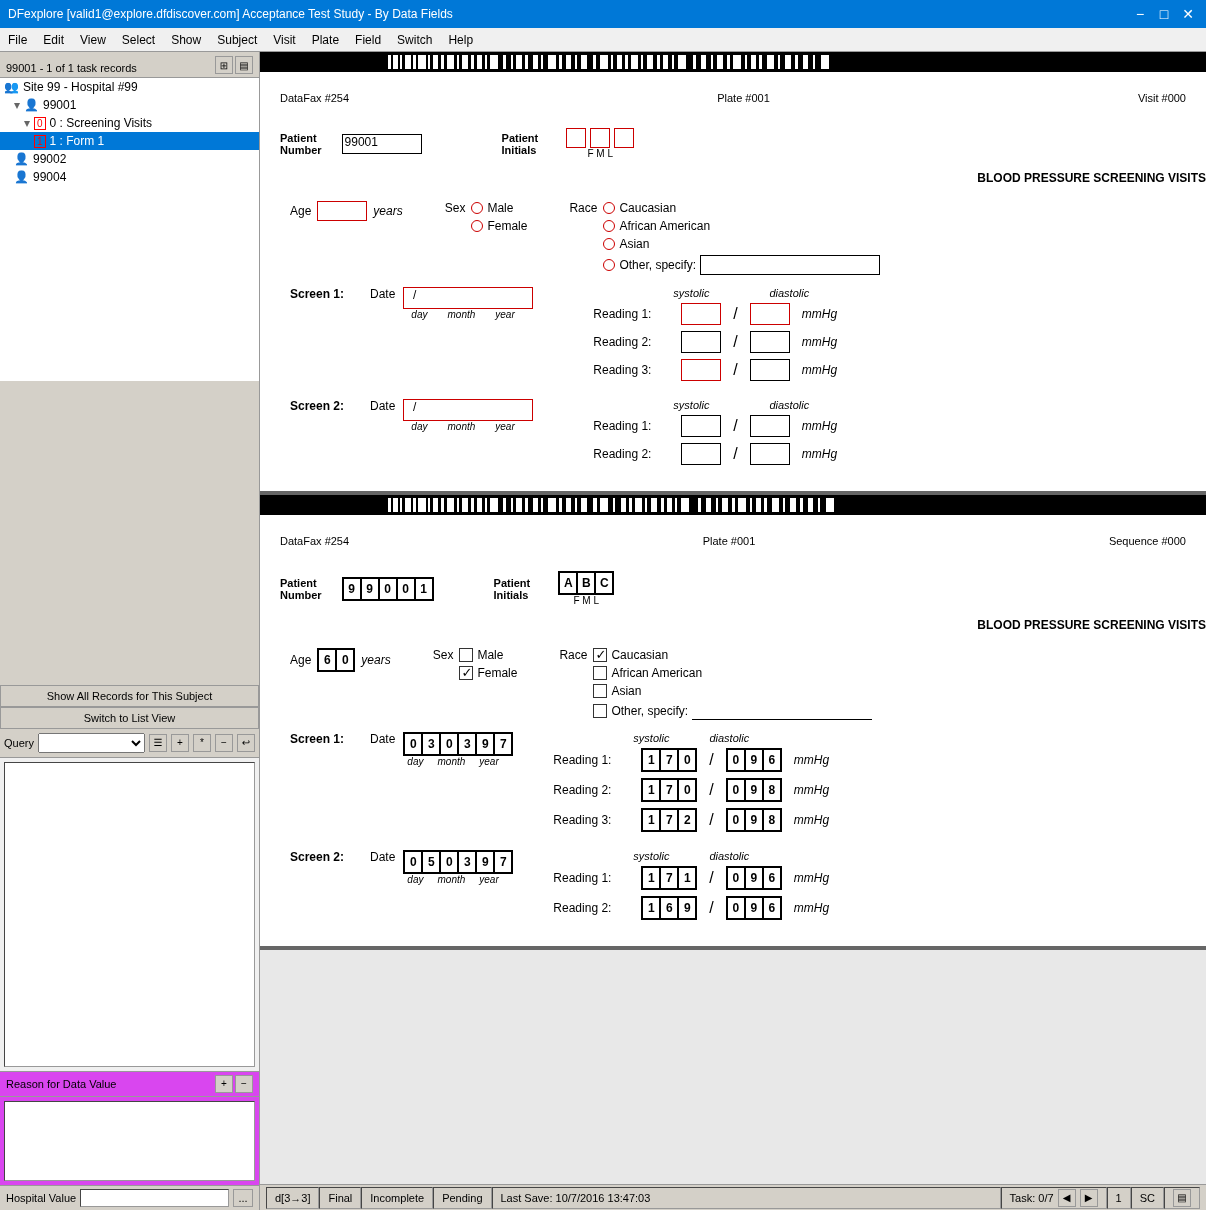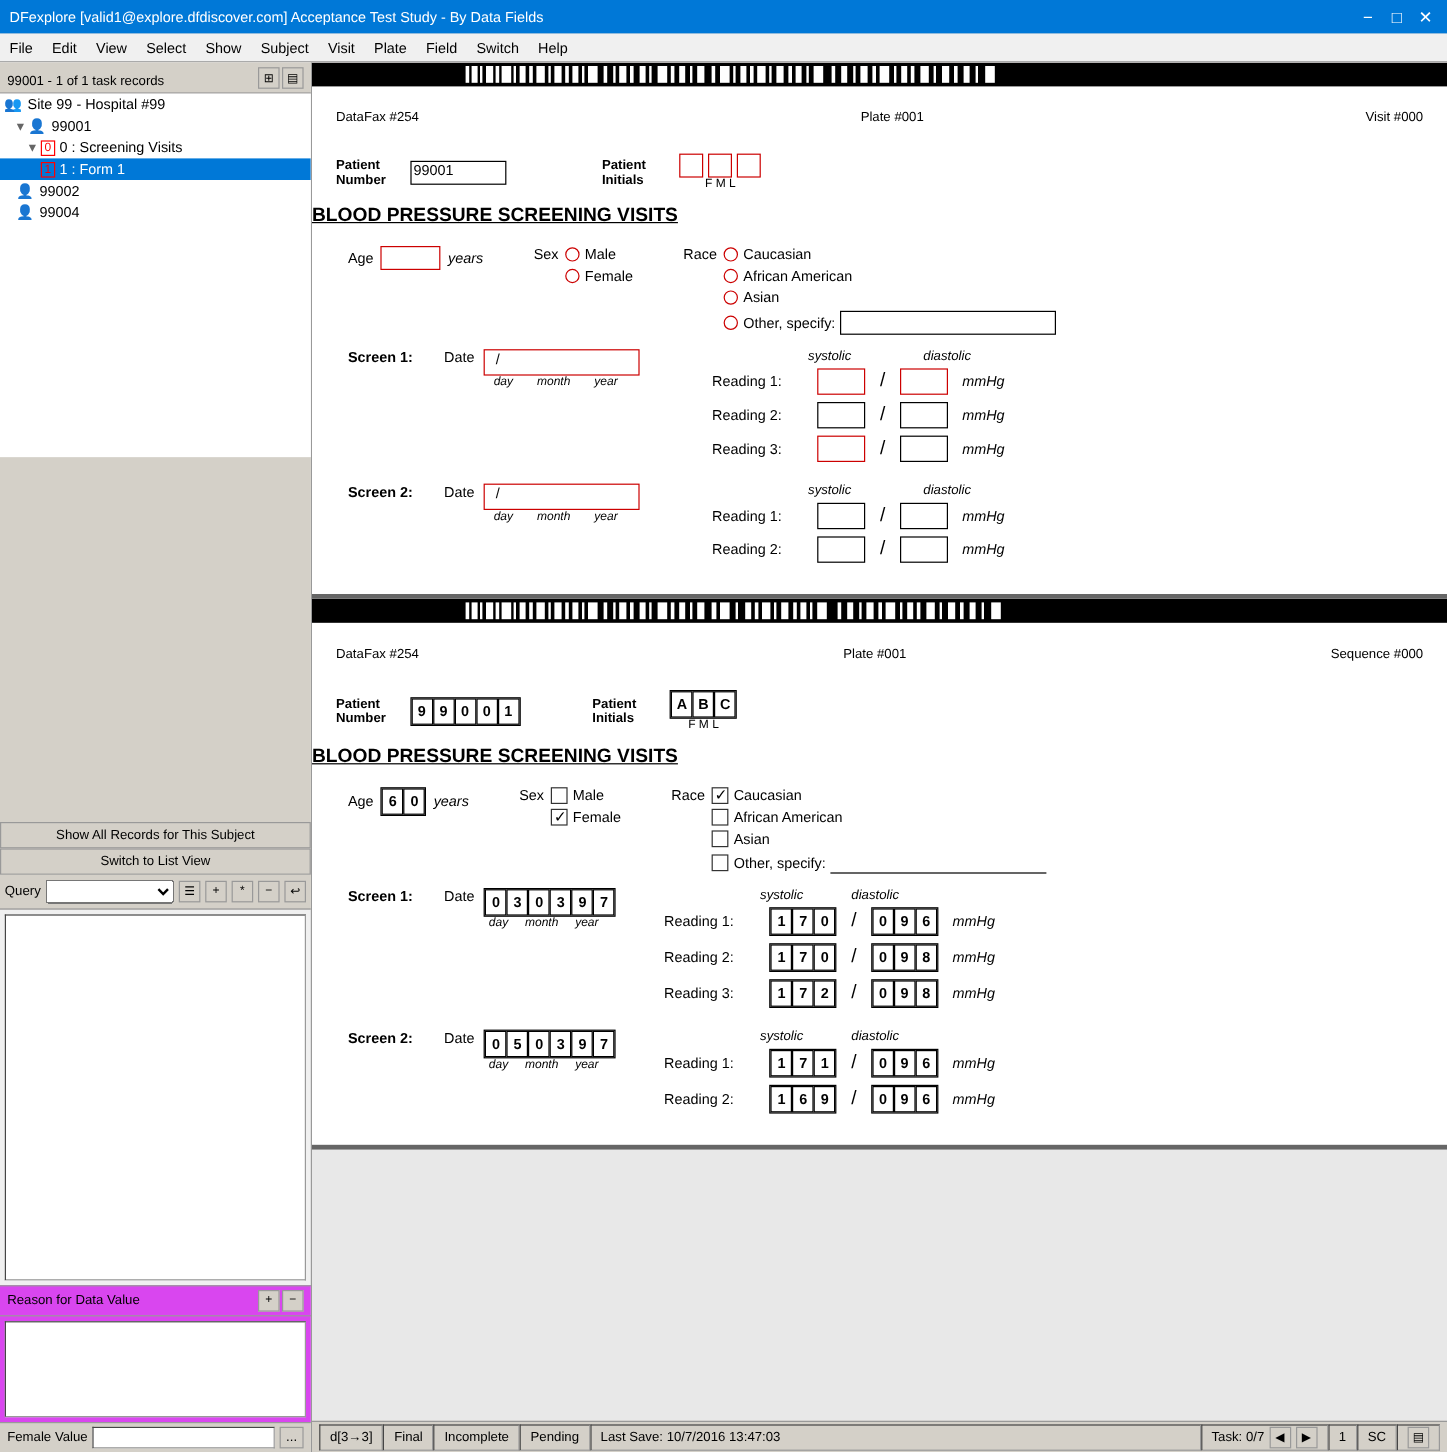--- a/index.html
+++ b/index.html
@@ -253,25 +253,24 @@
       vertical-align: middle;
     }
     .initial-box {
       border: 1px solid #cc0000;
       width: 20px;
       height: 20px;
       display: inline-block;
     }
 
     .form-title {
-      text-align: left;
-      font-size: 16px;
+      text-align: right;
+      font-size: 12px;
       font-weight: bold;
       padding: 8px 0;
-      text-decoration: underline;
     }
 
     .form-body {
       padding: 8px 30px;
     }
 
     .demographics-row {
       display: flex;
       align-items: flex-start;
       margin-bottom: 12px;
@@ -470,21 +469,21 @@
         <span>Reason for Data Value</span>
         <div class="reason-header-btns">
           <div class="query-btn">+</div>
           <div class="query-btn">−</div>
         </div>
       </div>
       <div class="reason-text-area"></div>
     </div>
 
     <div class="missing-value-row">
-      <span class="missing-value-label">Female Value</span>
+      <span class="missing-value-label">Hospital Value</span>
       <input type="text" class="missing-value-input" style="">
       <button class="missing-value-btn">...</button>
     </div>
 
   </div>
 
   <div class="right-panel">
 
     <div class="forms-container">
 

